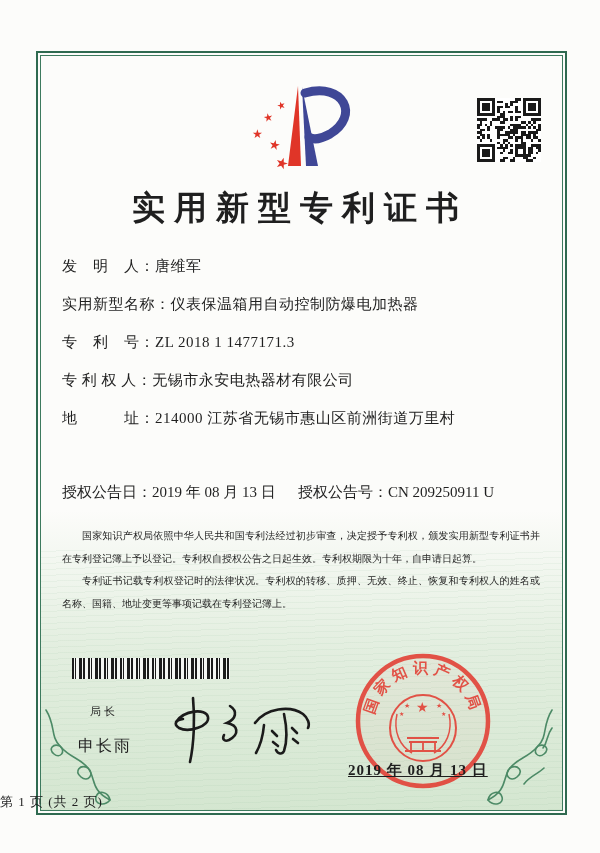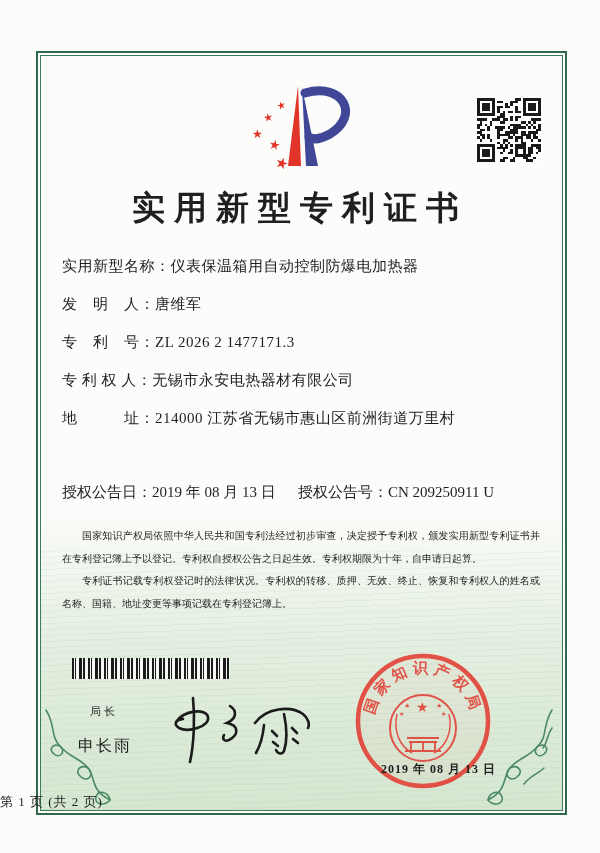--- a/index.html
+++ b/index.html
@@ -21,21 +21,21 @@
   .grant-row{left:62px;top:481px;width:480px;font-size:15px;line-height:23px;}
   .grant-number{position:absolute;left:236px;top:0;white-space:nowrap;}
   .paras{left:62px;top:525px;width:478px;font-size:10px;line-height:22.5px;text-align:justify;}
   .paras p{margin:0;text-indent:2em;}
   .barcode{left:72px;top:658px;width:158px;height:21px;
     background:repeating-linear-gradient(90deg,#1c1c1c 0 2px,#f5f7f4 2px 3px,#1c1c1c 3px 4px,#f5f7f4 4px 7px,#1c1c1c 7px 10px,#f5f7f4 10px 11px,#1c1c1c 11px 13px,#f5f7f4 13px 16px);}
   .director-title{left:90px;top:704px;font-size:11px;letter-spacing:3px;}
   .director-name{left:78px;top:736px;font-size:16px;letter-spacing:2px;}
   .signature{left:158px;top:688px;width:175px;height:82px;}
   .seal{left:352px;top:650px;width:142px;height:142px;opacity:.92;}
-  .seal-date{left:381px;top:761px;font-size:12px;font-weight:600;letter-spacing:1px;z-index:5;}
+  .seal-date{left:348px;top:761px;font-size:15px;font-weight:600;letter-spacing:1px;z-index:5;text-decoration:underline;}
   .footer-page{left:0;right:0;top:793px;font-size:13px;letter-spacing:1px;}
   .back-note{left:0;right:0;top:826px;text-align:center;font-size:13.5px;letter-spacing:3px;margin-top:32px;}
   .flourish{width:78px;height:98px;}
   .flourish-left{left:42px;top:708px;transform:scaleX(-1);}
   .flourish-right{left:478px;top:708px;}
   .z2{z-index:2;} .z3{z-index:3;}
 </style>
 </head>
 <body>
 
@@ -269,23 +269,23 @@
       <rect x="19" y="1" width="5" height="5" fill="#fff"></rect>
       <rect x="20" y="2" width="3" height="3" fill="#1a1a1a"></rect>
       <rect x="0" y="18" width="7" height="7" fill="#1a1a1a"></rect>
       <rect x="1" y="19" width="5" height="5" fill="#fff"></rect>
       <rect x="2" y="20" width="3" height="3" fill="#1a1a1a"></rect>
     </svg>
 
   <div class="abs title">实用新型专利证书</div>
 
   <div class="abs fields z2">
+    <p>发　明　人：唐维军</p>
     <p>实用新型名称：仪表保温箱用自动控制防爆电加热器</p>
-    <p>发　明　人：唐维军</p>
-    <p>专　利　号：ZL 2026 2 1477171.3</p>
+    <p>专　利　号：ZL 2018 1 1477171.3</p>
     <p>专 利 权 人：无锡市永安电热器材有限公司</p>
     <p>地　　　址：214000 江苏省无锡市惠山区前洲街道万里村</p>
   </div>
 
   <div class="abs grant-row z2">
     <span>授权公告日：2019 年 08 月 13 日</span>
     <span class="grant-number">授权公告号：CN 209250911 U</span>
   </div>
 
   <div class="abs paras z2">

